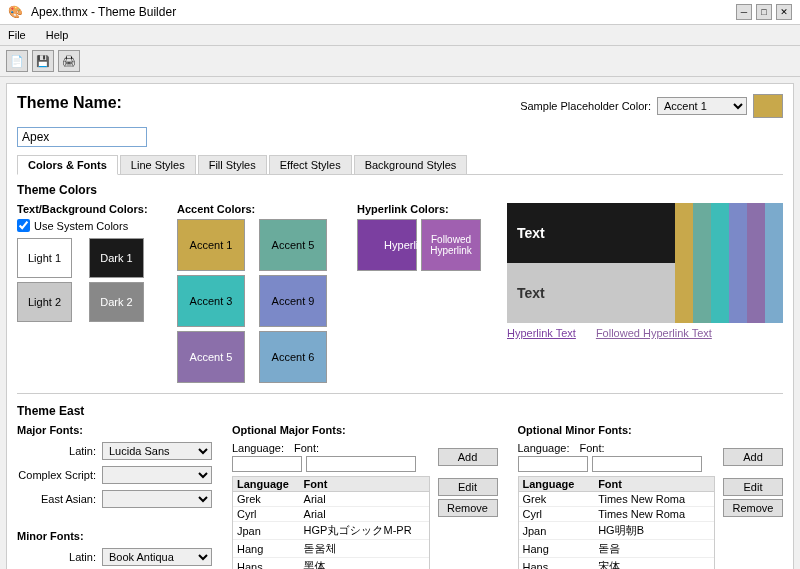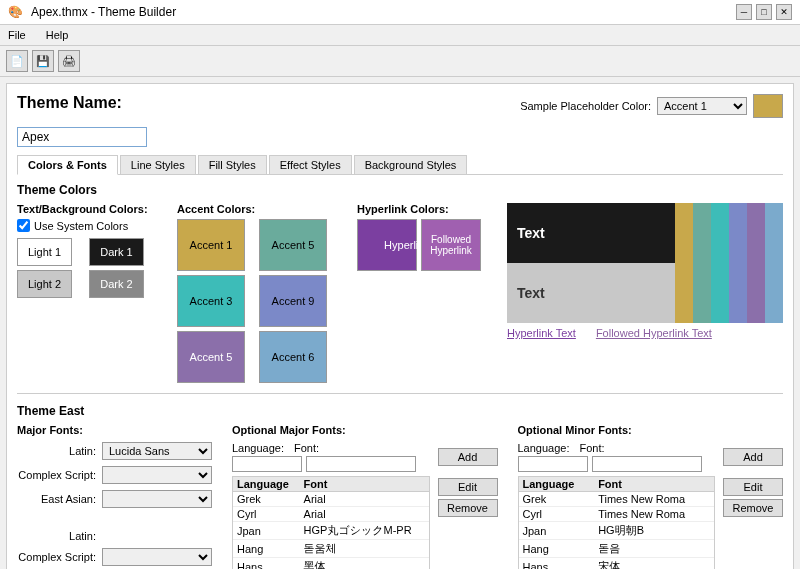--- a/index.html
+++ b/index.html
@@ -109,21 +109,21 @@
     .theme-colors-section { margin-bottom: 10px; }
     .section-title { font-weight: bold; font-size: 12px; margin-bottom: 6px; }
 
     .colors-row { display: flex; gap: 20px; align-items: flex-start; }
 
     .text-bg-colors { min-width: 140px; }
     .text-bg-colors .sub-title { font-weight: bold; font-size: 11px; margin-bottom: 4px; }
     .use-system-colors { display: flex; align-items: center; gap: 4px; font-size: 11px; margin-bottom: 6px; }
     .swatch-grid { display: grid; grid-template-columns: 1fr 1fr; gap: 4px; }
     .swatch-item {
-      width: 55px; height: 28px;
+      width: 55px; height: 40px;
       border: 1px solid #999;
       display: flex; align-items: center; justify-content: center;
       font-size: 11px;
       cursor: pointer;
     }
 
     .accent-colors { min-width: 160px; }
     .accent-colors .sub-title { font-weight: bold; font-size: 11px; margin-bottom: 4px; }
     .accent-grid { display: grid; grid-template-columns: 1fr 1fr; gap: 4px; }
     .accent-item {
@@ -400,22 +400,26 @@
             <option></option>
           </select>
         </div>
         <div class="font-row">
           <span class="font-label">East Asian:</span>
           <select class="font-select">
             <option></option>
           </select>
         </div>
         <div style="height:16px;"></div>
+        <div class="font-sub-title">Minor Fonts:</div>
         <div class="font-row">
           <span class="font-label">Latin:</span>
+          <select class="font-select">
+            <option>Book Antiqua</option>
+          </select>
         </div>
         <div class="font-row">
           <span class="font-label">Complex Script:</span>
           <select class="font-select">
             <option></option>
           </select>
         </div>
 
       </div>
 

